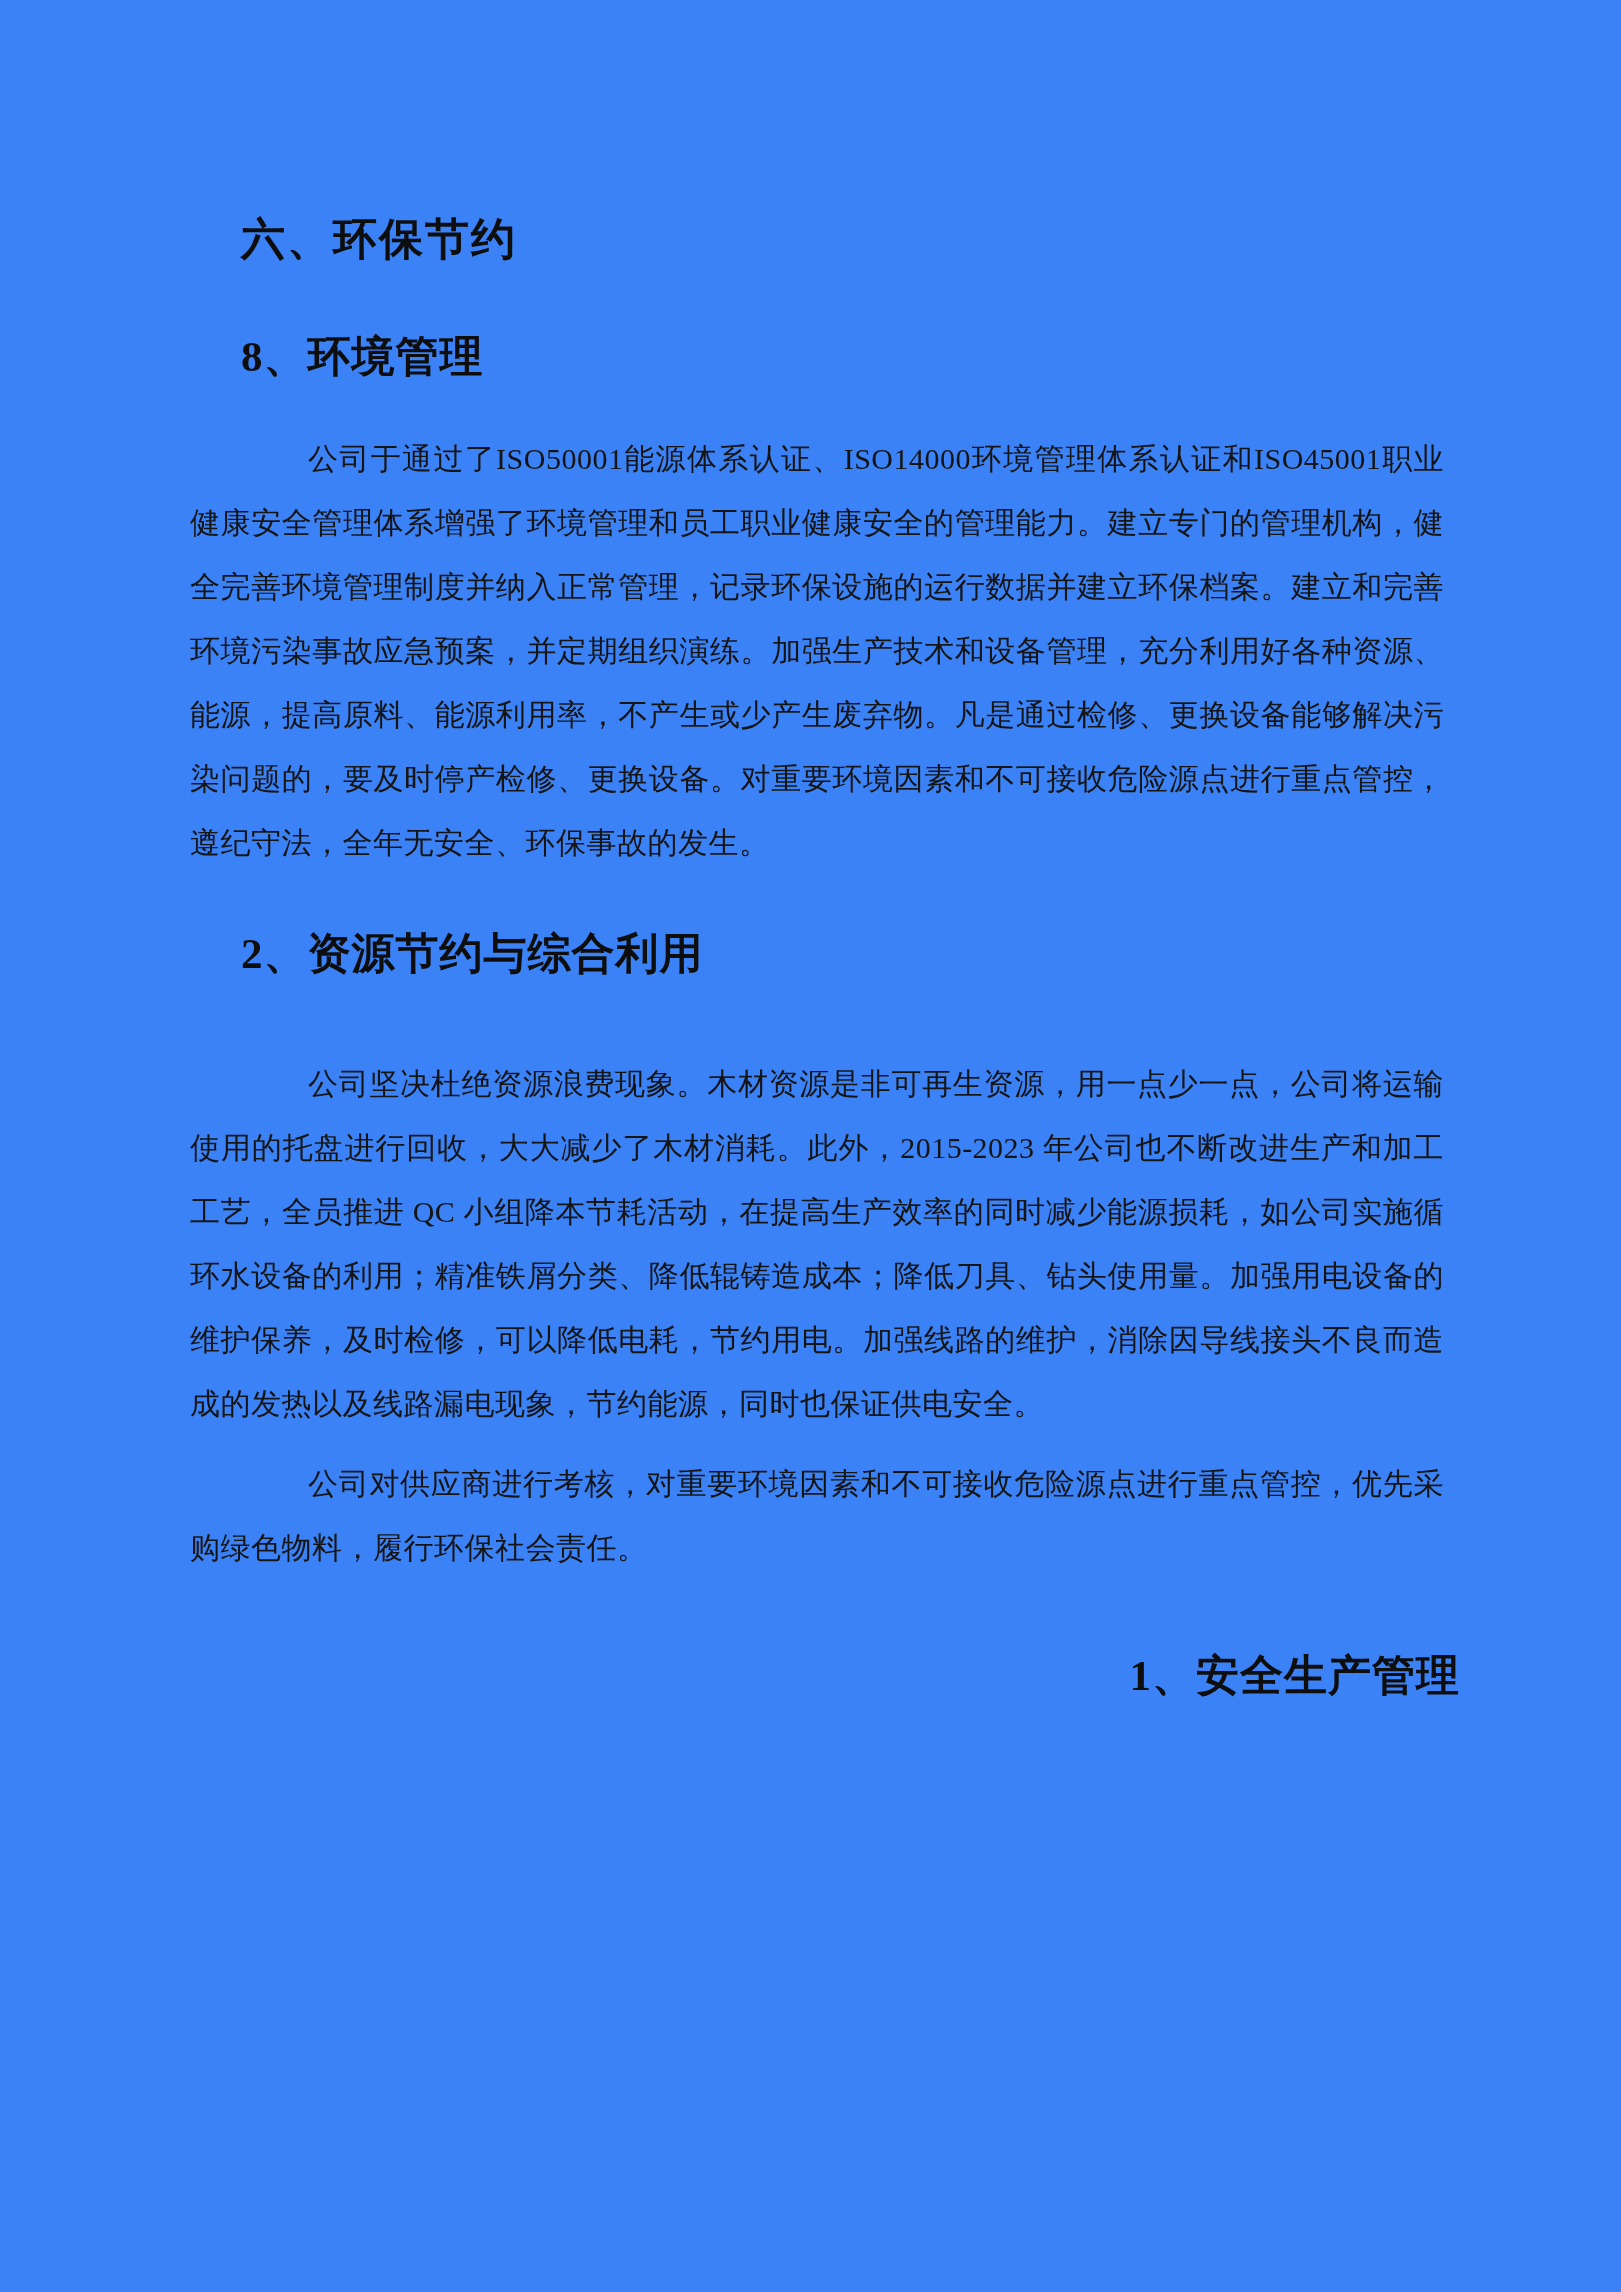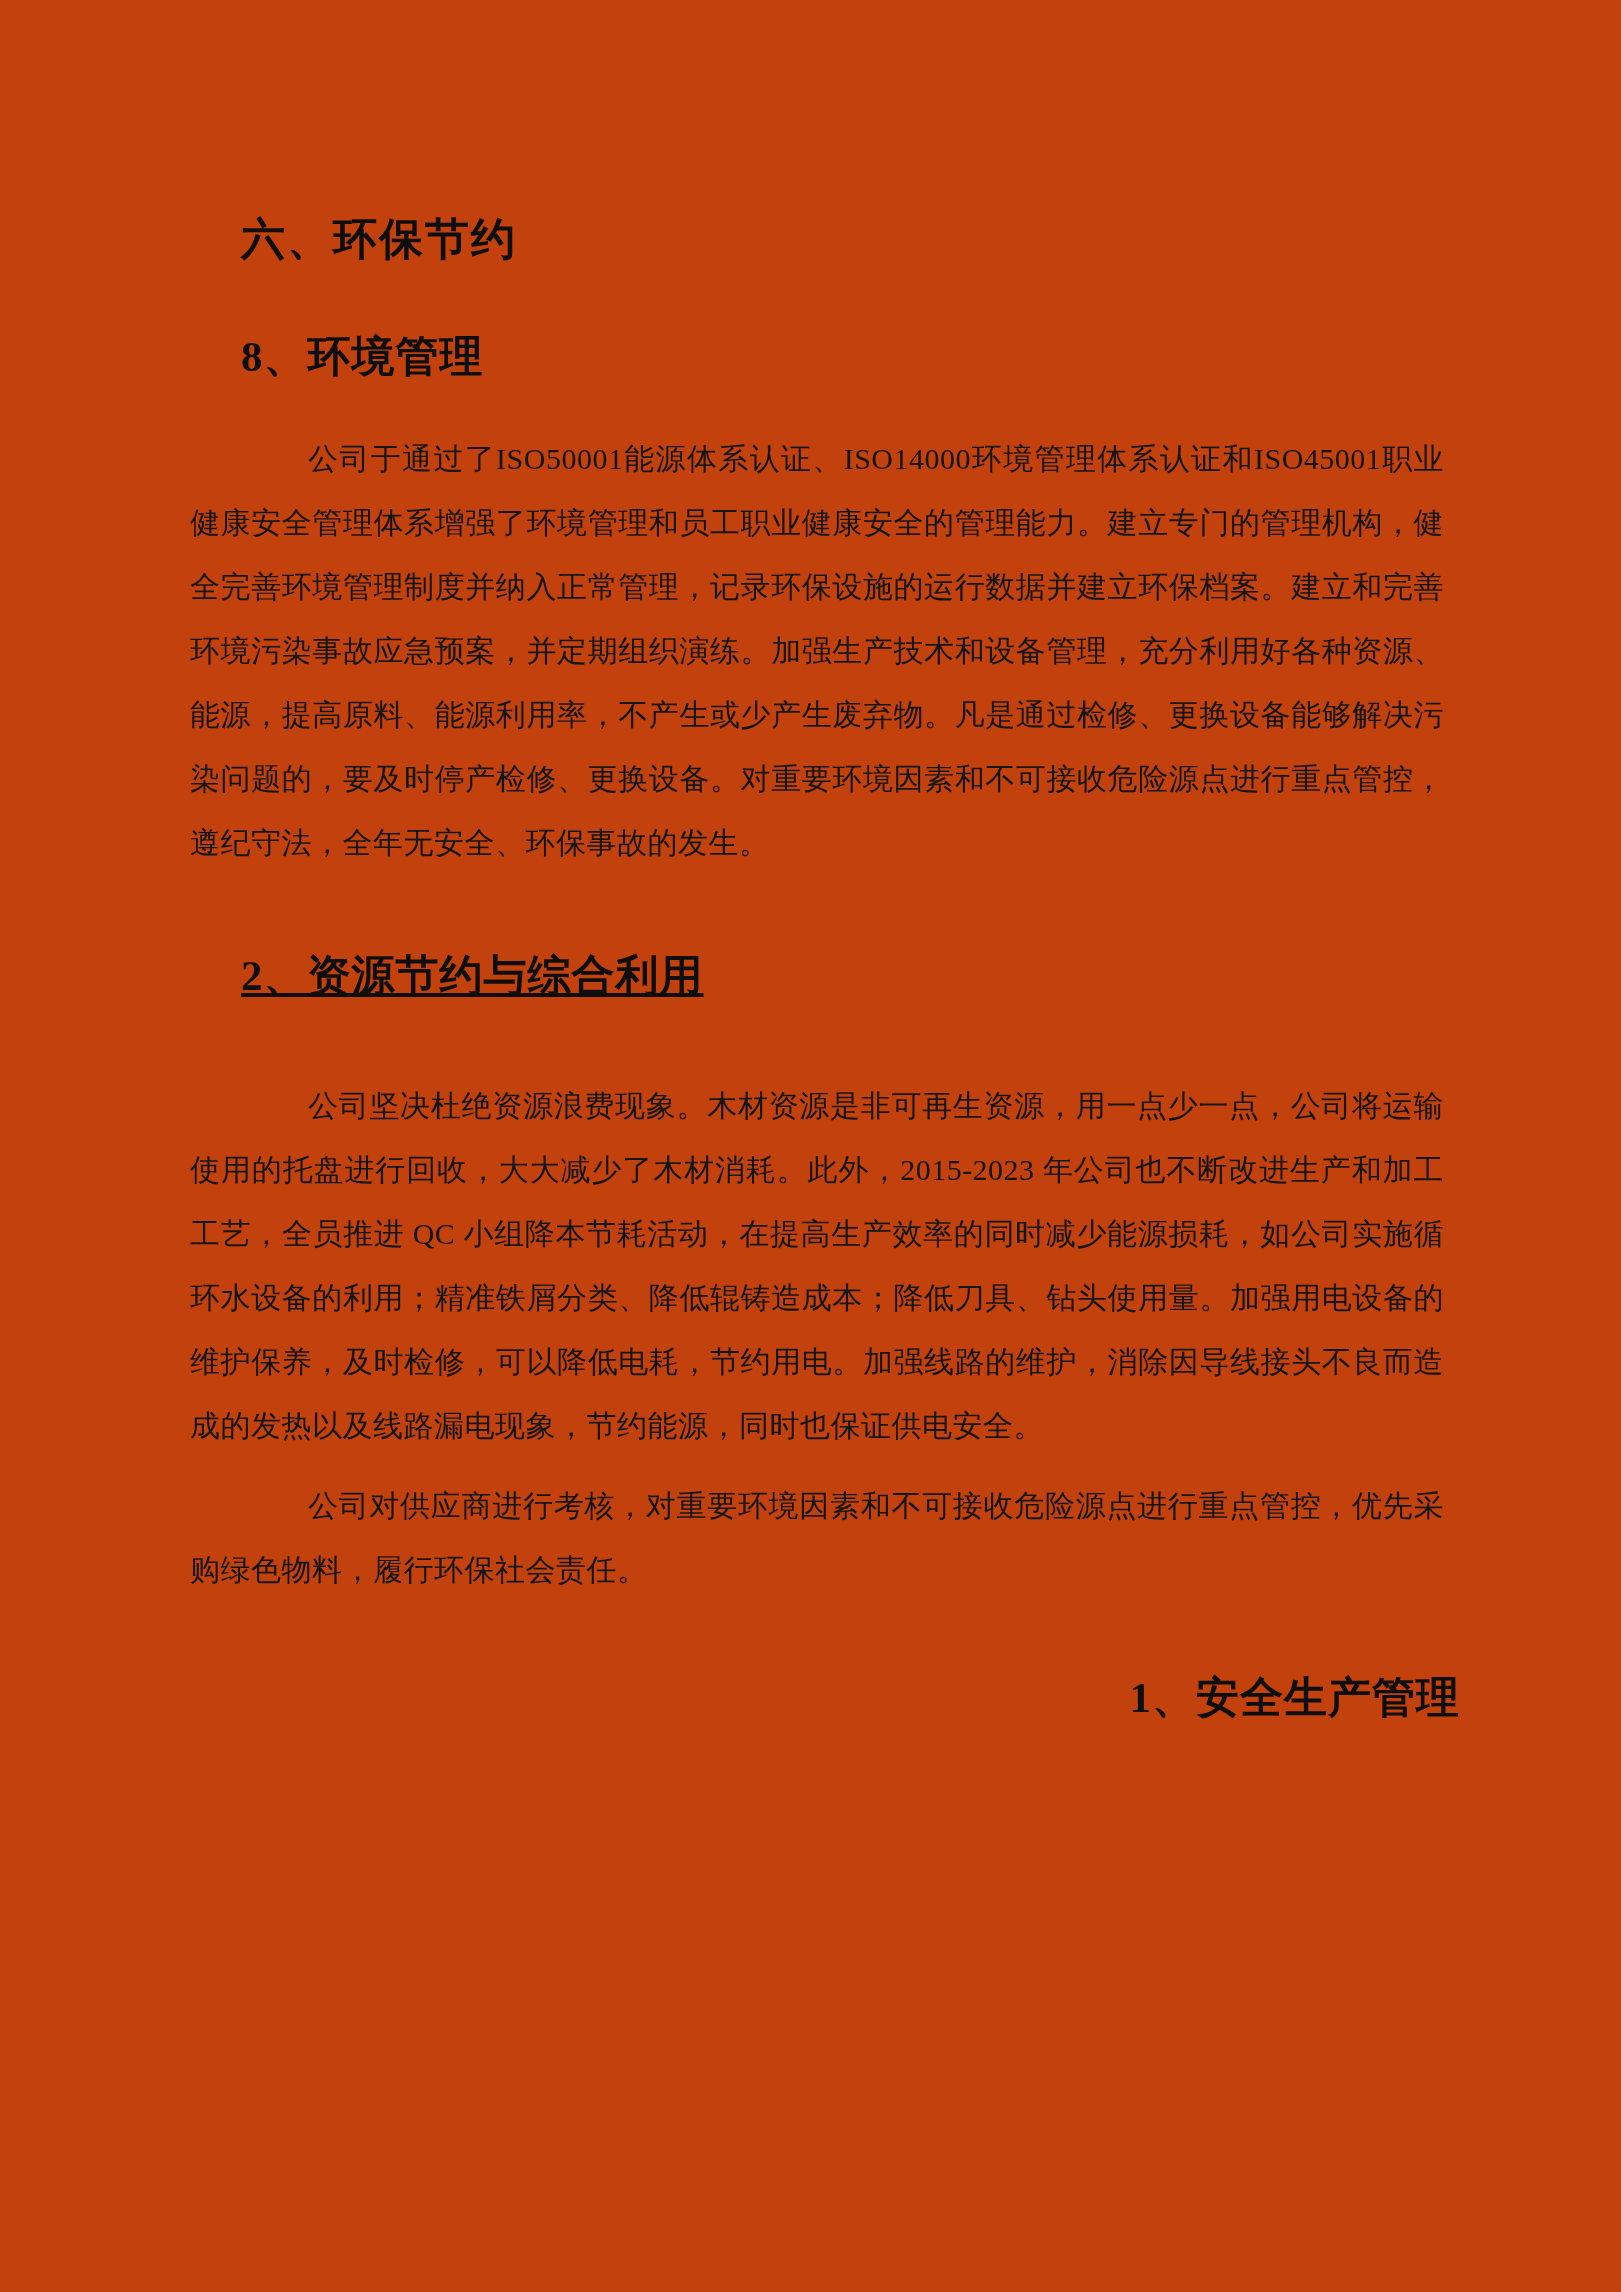--- a/index.html
+++ b/index.html
@@ -5,21 +5,21 @@
   html, body {
     margin: 0;
     padding: 0;
     background: #ffffff;
   }
   .page {
     position: relative;
     width: 1621px;
     height: 2293px;
     box-sizing: border-box;
-    background: #c2410c;
+    background: #3b82f6;
     color: #121212;
     padding: 214px 161px 0 174px;
     font-family: "Liberation Serif", "DejaVu Serif", serif;
     overflow: hidden;
   }
   .sec-heading {
     font-family: "Liberation Sans", "DejaVu Sans", sans-serif;
     font-weight: 700;
     font-size: 44px;
     line-height: 49px;
@@ -41,21 +41,21 @@
     line-height: 64px;
     margin: 16px;
     text-align: justify;
     text-indent: 118px;
     color: #151515;
     letter-spacing: 0.5px;
   }
   
   .b1 { margin-top: 69px; }   
   .b2 { margin-top: 46px; }   
-  .b3 { margin-top: 76px; text-decoration: underline; }   
+  .b3 { margin-top: 54px; }   
   .b4 { margin-top: 74px; }   
   .b5 { margin-top: 0; }      
   .b6 { margin-top: 41px; }   
   .b7 { margin-top: 71px; text-align: right; }   
   .b8 { margin-top: 62px; }   
 </style>
 </head>
 <body>
 
 <div class="page">

